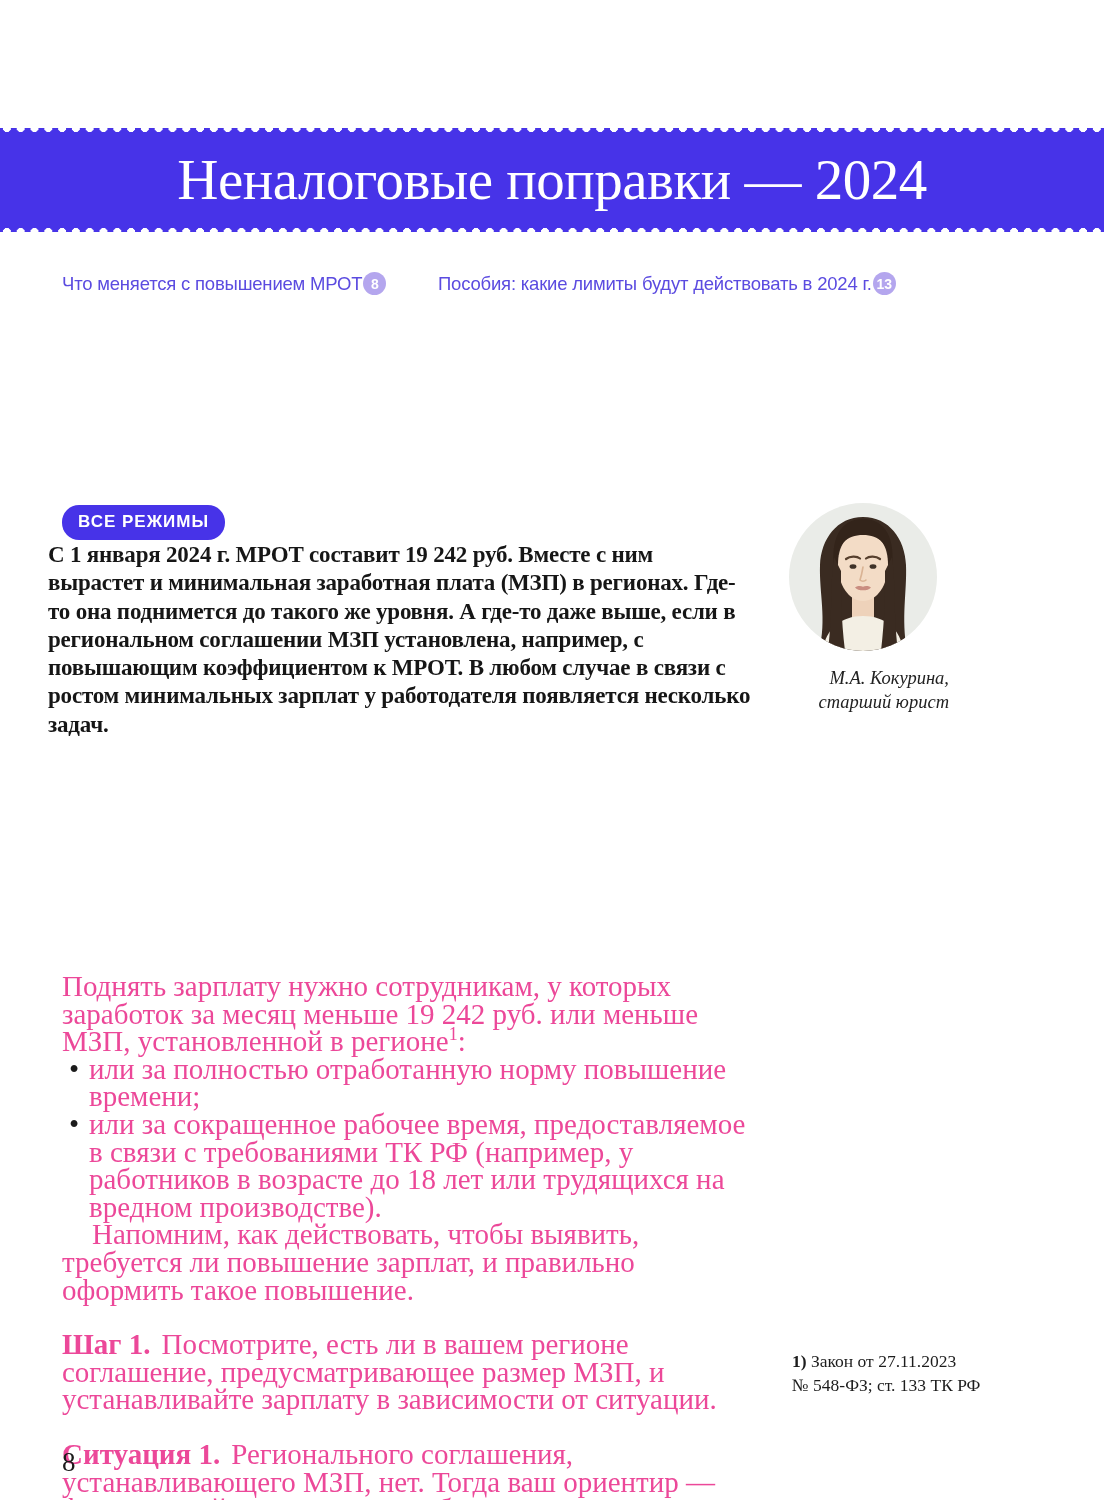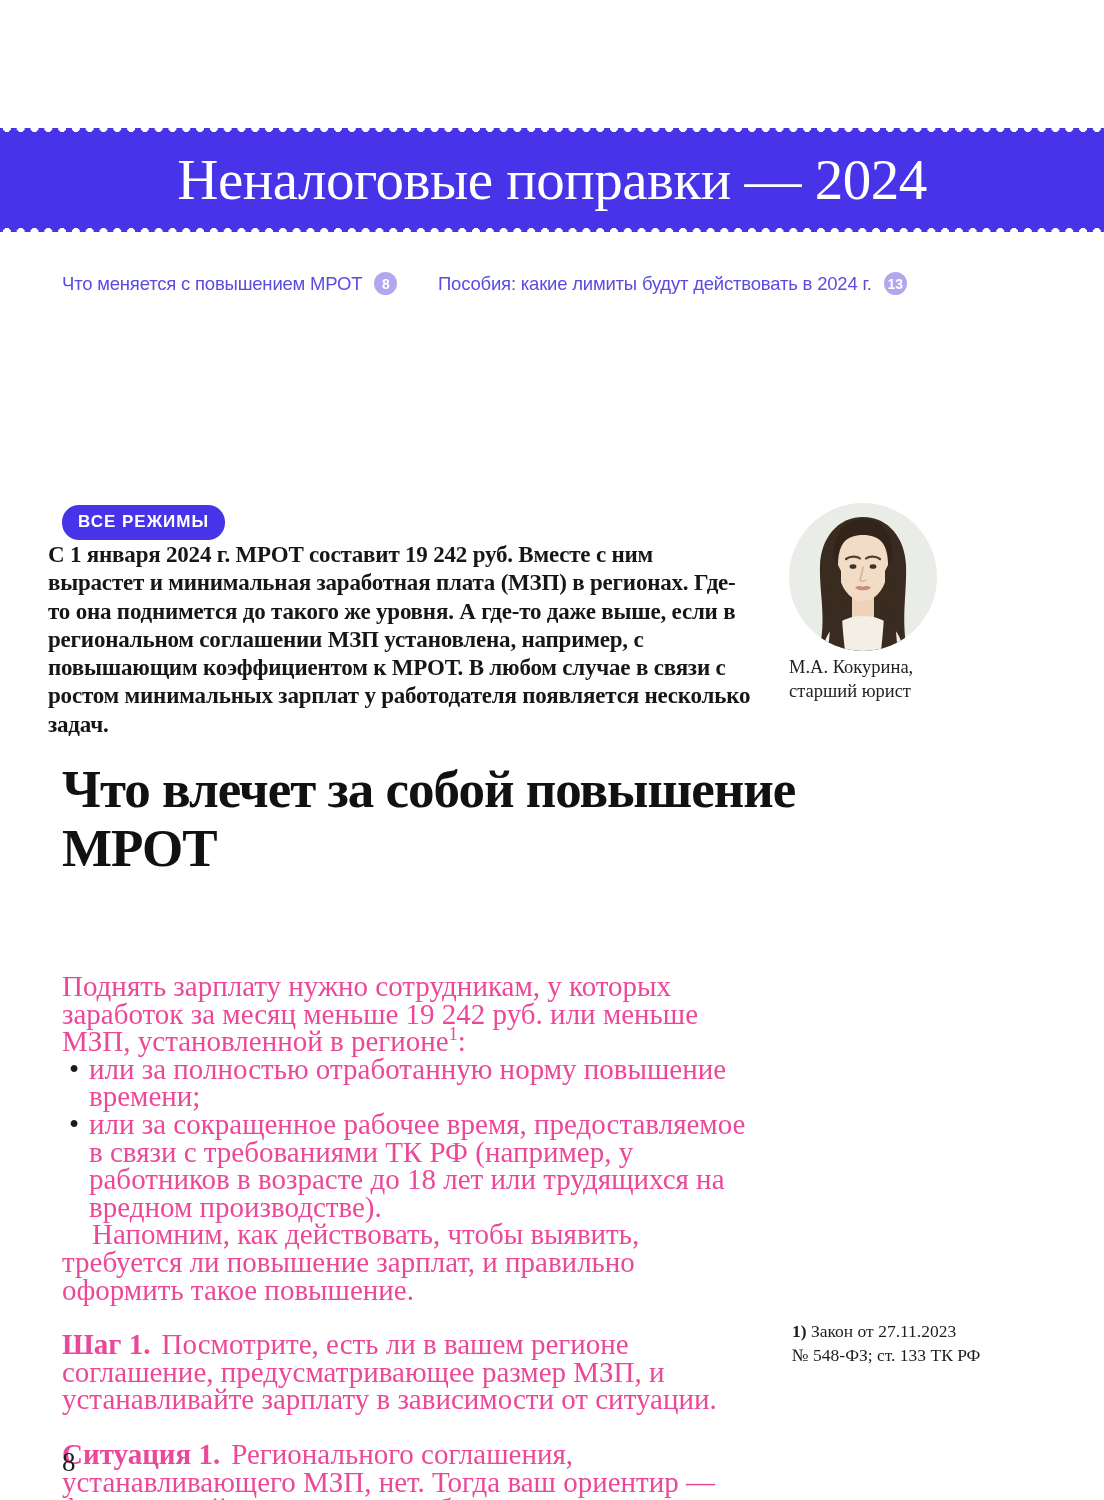--- a/index.html
+++ b/index.html
@@ -21,21 +21,21 @@
     background-size:13.8px 12px; background-repeat:repeat-x;
   }
   .banner::before { top:-6px; }
   .banner::after  { bottom:-6px; }
   .banner h1 {
     font-size:57px; font-weight:400; color:#ffffff; text-align:center;
     line-height:104px; letter-spacing:-0.5px; white-space:nowrap;
   }
   
   .toc-item {
-    position:absolute; top:272px; display:flex; align-items:center; gap:12px;
+    position:absolute; top:272px; display:flex; align-items:center; gap:1px;
     font-family:"Liberation Sans","DejaVu Sans",sans-serif;
     font-size:18.5px; letter-spacing:-0.2px; color:#5b4be0; text-decoration:none;
     cursor:pointer; white-space:nowrap;
   }
   .toc-item.first { left:62px; }
   .toc-item.second { left:438px; }
   .badge {
     display:inline-flex; align-items:center; justify-content:center;
     width:23px; height:23px; border-radius:50%;
     background:#b4a6ee; color:#ffffff; font-size:14px; font-weight:bold;
@@ -52,21 +52,21 @@
   
   .lead {
     position:absolute; left:48px; top:541px; width:705px;
     font-size:23px; font-weight:bold; line-height:28.3px; color:#161616;
     letter-spacing:-0.2px;
   }
   
   .author { position:absolute; left:789px; top:503px; width:160px; }
   .author svg { display:block; }
   .author figcaption {
-    margin-top:5px; font-size:18.5px; line-height:23.5px; color:#222;
+    margin-top:16px; font-style:italic; font-size:18.5px; line-height:23.5px; color:#222;text-align:right;
   }
   
   .article-title {
     position:absolute; left:62px; top:760px; width:880px;
     font-size:53px; line-height:59px; font-weight:bold; color:#111;
     letter-spacing:-1px;
   }
   .section-heading {
     position:absolute; left:62px; top:927px; width:700px;
     font-size:25px; font-weight:bold; color:#141414; letter-spacing:-0.3px;
@@ -81,21 +81,21 @@
   .body li { position:relative; padding-left:27px; }
   .body li::before {
     content:"\2022"; position:absolute; left:7px; top:0; color:#1b1b1b;
   }
   .body .indent { text-indent:30px; }
   .body .step { margin-top:27px; }
   .lead-in { font-weight:bold; margin-right:11px; }
   sup.fn { font-size:0.62em; vertical-align:super; line-height:0; }
   
   .footnote {
-    position:absolute; left:792px; top:1320px; width:196px;
+    position:absolute; left:792px; top:1350px; width:196px;
     font-size:17.5px; line-height:23.5px; color:#1d1d1d;
   }
   .footnote b { font-weight:bold; }
   
   .page-num {
     position:absolute; left:62px; top:1447px; font-size:27px; color:#1b1b1b;
   }
 </style>
 </head>
 <body>
@@ -142,21 +142,20 @@
         <path d="M74 64 C73 70 72 74 71 77 C72.5 78.6 75.5 78.6 77 77" stroke="#d9b394" stroke-width="1.6" fill="none" stroke-linecap="round"></path>
         <path d="M66 84.5 C69 82.6 72 82.8 74 83.8 C76 82.8 79 82.6 82 84.5 C79 88.3 69 88.3 66 84.5 Z" fill="#c98d80"></path>
       </g>
     </svg>
     <figcaption>
       <span>М.А. Кокурина,</span><br>
       <span>старший юрист</span>
     </figcaption>
   </figure>
 
-  <h2 class="article-title">Что влечет за собой повышение МРОТ</h2>
 
 
   <div class="body">
     <p><span>Поднять зарплату нужно сотрудникам, у которых заработок за месяц меньше 19&nbsp;242 руб. или меньше МЗП, установленной в регионе</span><sup class="fn">1</sup><span>:</span></p>
     <ul>
       <li>или за полностью отработанную норму повышение времени;</li>
       <li>или за сокращенное рабочее время, предоставляемое в связи с тре­бованиями ТК РФ (например, у работников в возрасте до 18 лет или трудящихся на вредном производстве).</li>
     </ul>
     <p class="indent">Напомним, как действовать, чтобы выявить, требуется ли повы­шение зарплат, и правильно оформить такое повышение.</p>
     <p class="step"><span class="lead-in">Шаг 1.</span><span>Посмотрите, есть ли в вашем регионе соглашение, предусма­тривающее размер МЗП, и устанавливайте зарплату в зависимости от ситуации.</span></p>

